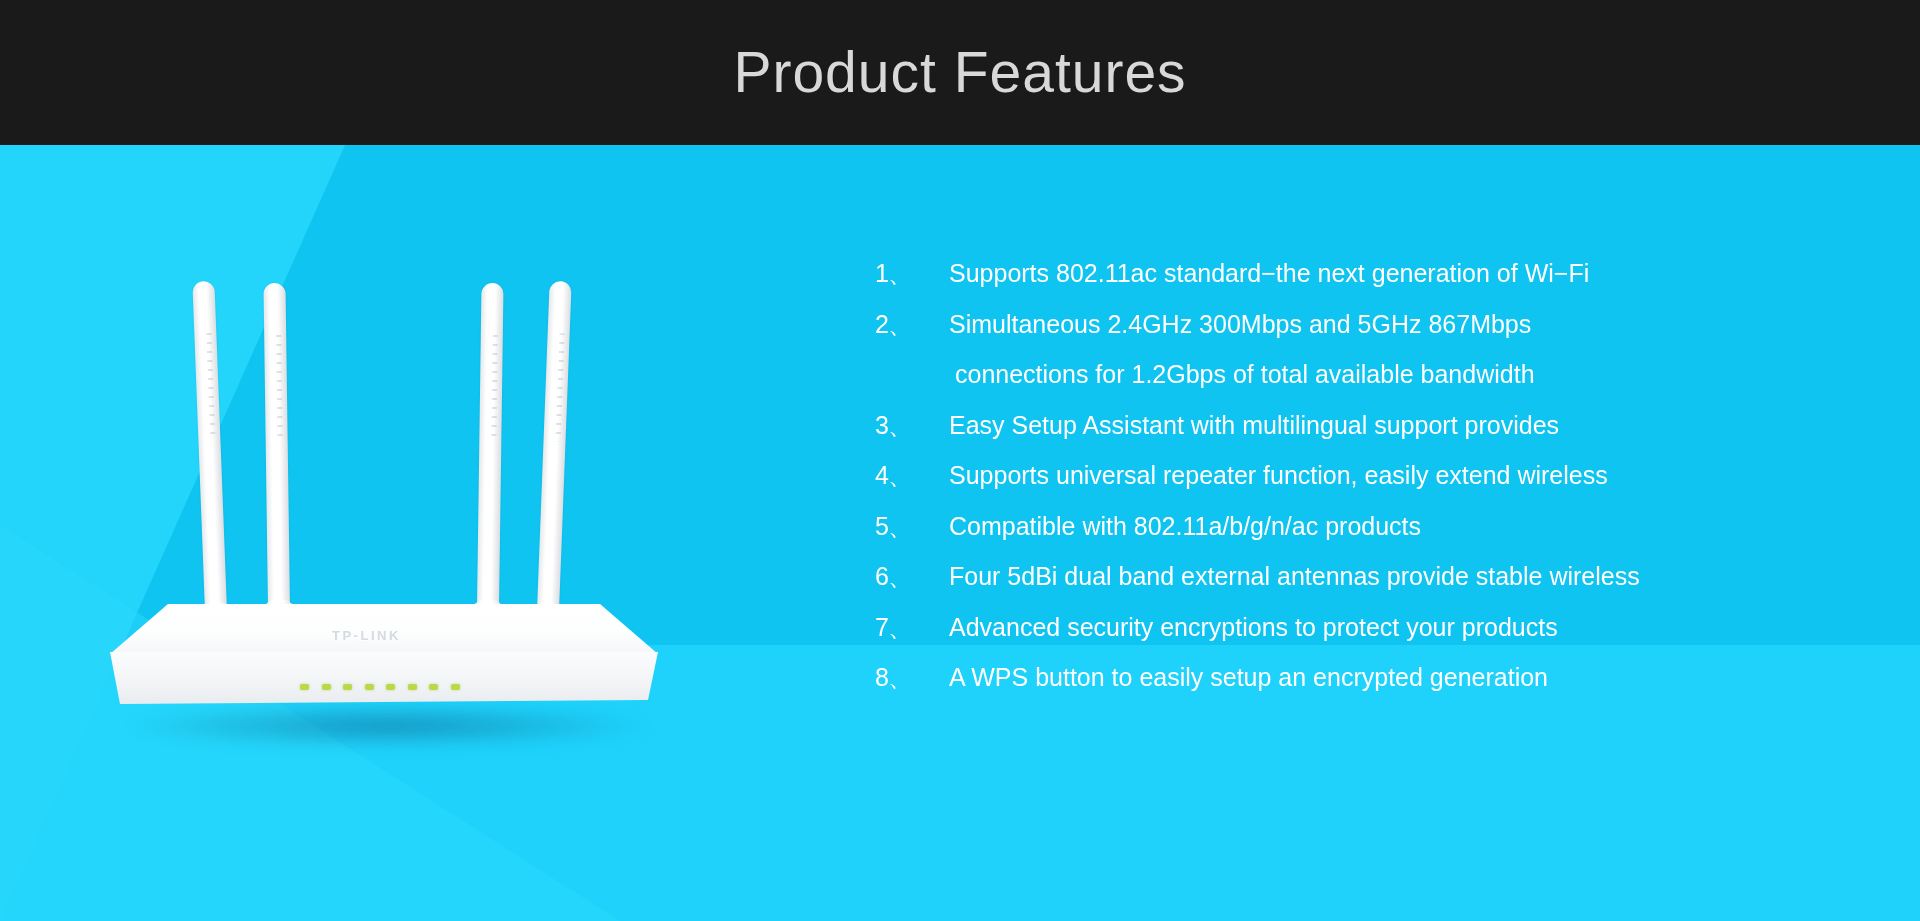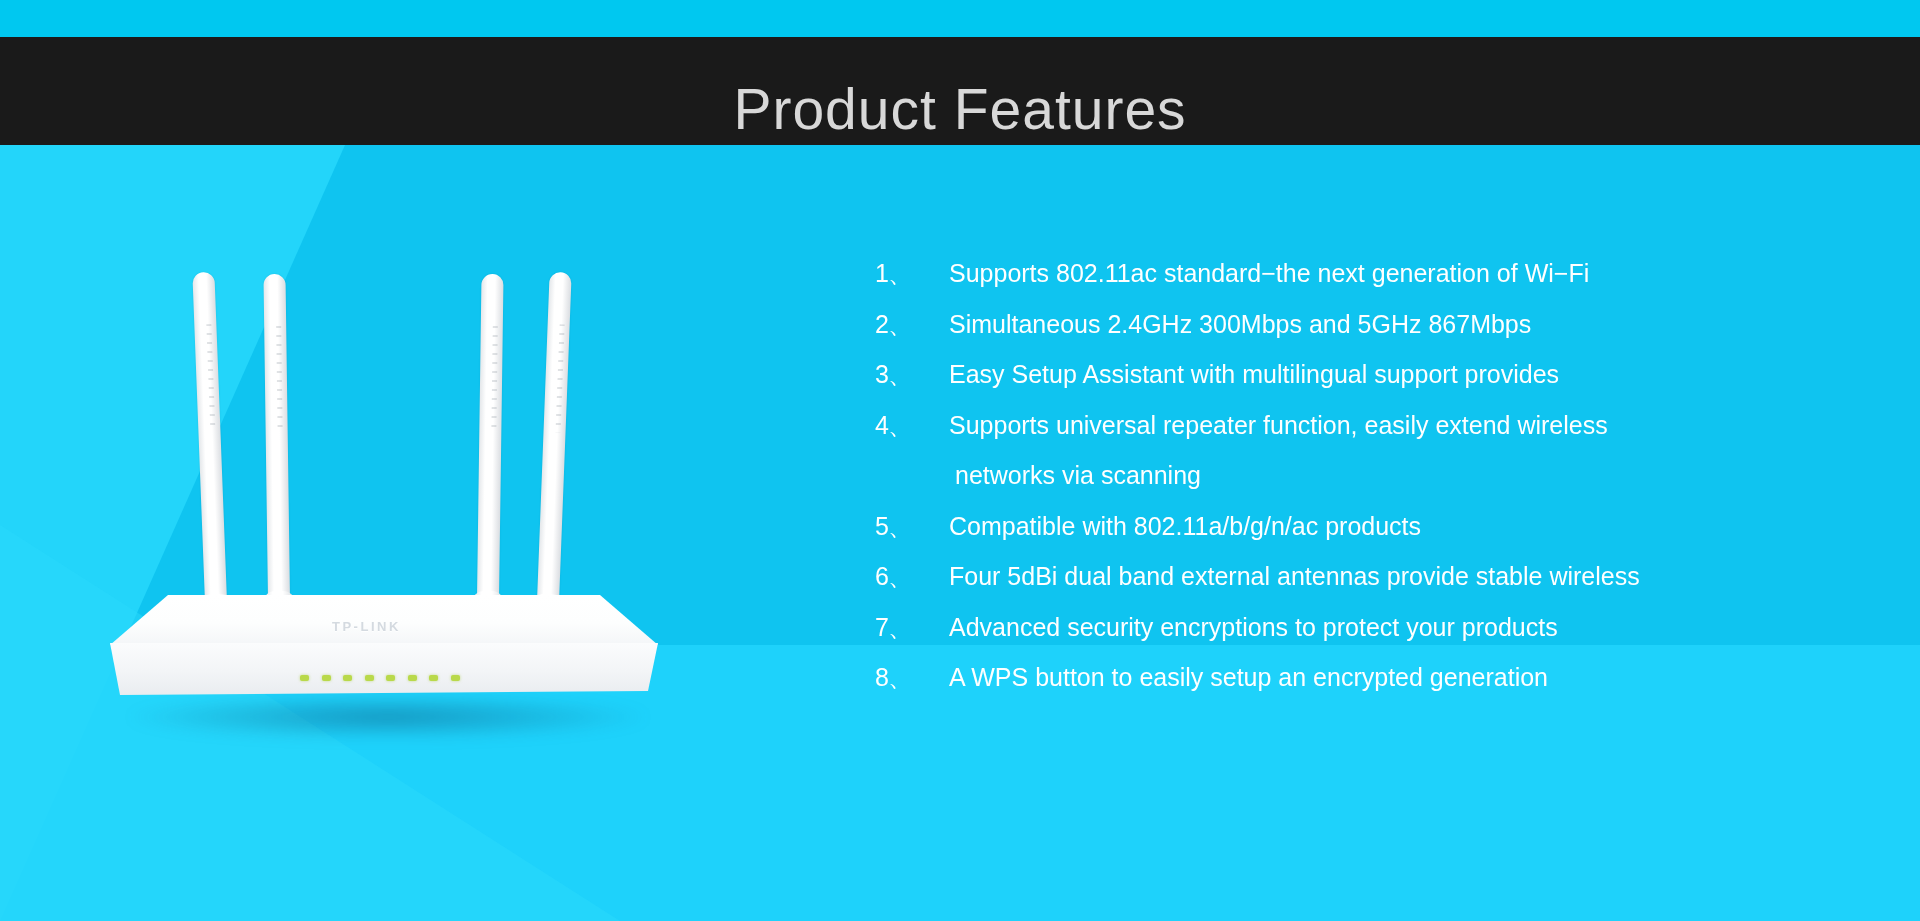--- a/index.html
+++ b/index.html
@@ -7,21 +7,21 @@
   body {
     font-family:"Liberation Sans", sans-serif;
     background:#00c8f0;
   }
   .page { position:relative; width:1920px; height:921px; overflow:hidden; }
 
   
   .header {
     position:absolute; top:0; left:0; width:1920px; height:145px;
     background:#1a1a1a;
-    display:flex; align-items:center; justify-content:center;margin-top:37px;
+    display:flex; align-items:center; justify-content:center;
   }
   .header-title {
     color:#d8d8d8;
     font-size:57px;
     font-weight:400;
     letter-spacing:1px;
     line-height:1;
   }
 
   
@@ -48,21 +48,21 @@
   .wedge2 {
     position:absolute; top:0; left:0; width:1250px; height:776px;
     background:#2ad9fb;
     opacity:.55;
     clip-path:polygon(0 380px, 620px 776px, 0 776px);
   }
 
   
   .router {
     position:absolute;
-    left:110px; top:82px;
+    left:110px; top:91px;
     width:580px; height:540px;
   }
   .antenna {
     position:absolute;
     width:22px;
     border-radius:11px 11px 4px 4px;
     background:linear-gradient(90deg,#e4e7ea 0%,#ffffff 28%,#ffffff 62%,#dadde1 100%);
     box-shadow:0 0 2px rgba(0,0,0,.10);
   }
   .ant-1 { left:95px;  top:45px;  height:330px; transform:rotate(-2.2deg); transform-origin:bottom center;}
@@ -199,32 +199,32 @@
 
     <div class="features" id="features-list">
         <div class="feature-row">
           <span class="feature-num">1、</span>
           <span class="feature-text">Supports 802.11ac standard−the next generation of Wi−Fi</span>
         </div>
         <div class="feature-row">
           <span class="feature-num">2、</span>
           <span class="feature-text">Simultaneous 2.4GHz 300Mbps and 5GHz 867Mbps</span>
         </div>
+        <div class="feature-row cont">
+          <span class="feature-num">2、</span>
+          <span class="feature-text">connections for 1.2Gbps of total available bandwidth</span>
+        </div>
         <div class="feature-row">
           <span class="feature-num">3、</span>
           <span class="feature-text">Easy Setup Assistant with multilingual support provides</span>
         </div>
         <div class="feature-row">
           <span class="feature-num">4、</span>
           <span class="feature-text">Supports universal repeater function, easily extend wireless</span>
         </div>
-        <div class="feature-row cont">
-          <span class="feature-num">4、</span>
-          <span class="feature-text">networks via scanning</span>
-        </div>
         <div class="feature-row">
           <span class="feature-num">5、</span>
           <span class="feature-text">Compatible with 802.11a/b/g/n/ac products</span>
         </div>
         <div class="feature-row">
           <span class="feature-num">6、</span>
           <span class="feature-text">Four 5dBi dual band external antennas provide stable wireless</span>
         </div>
         <div class="feature-row">
           <span class="feature-num">7、</span>

